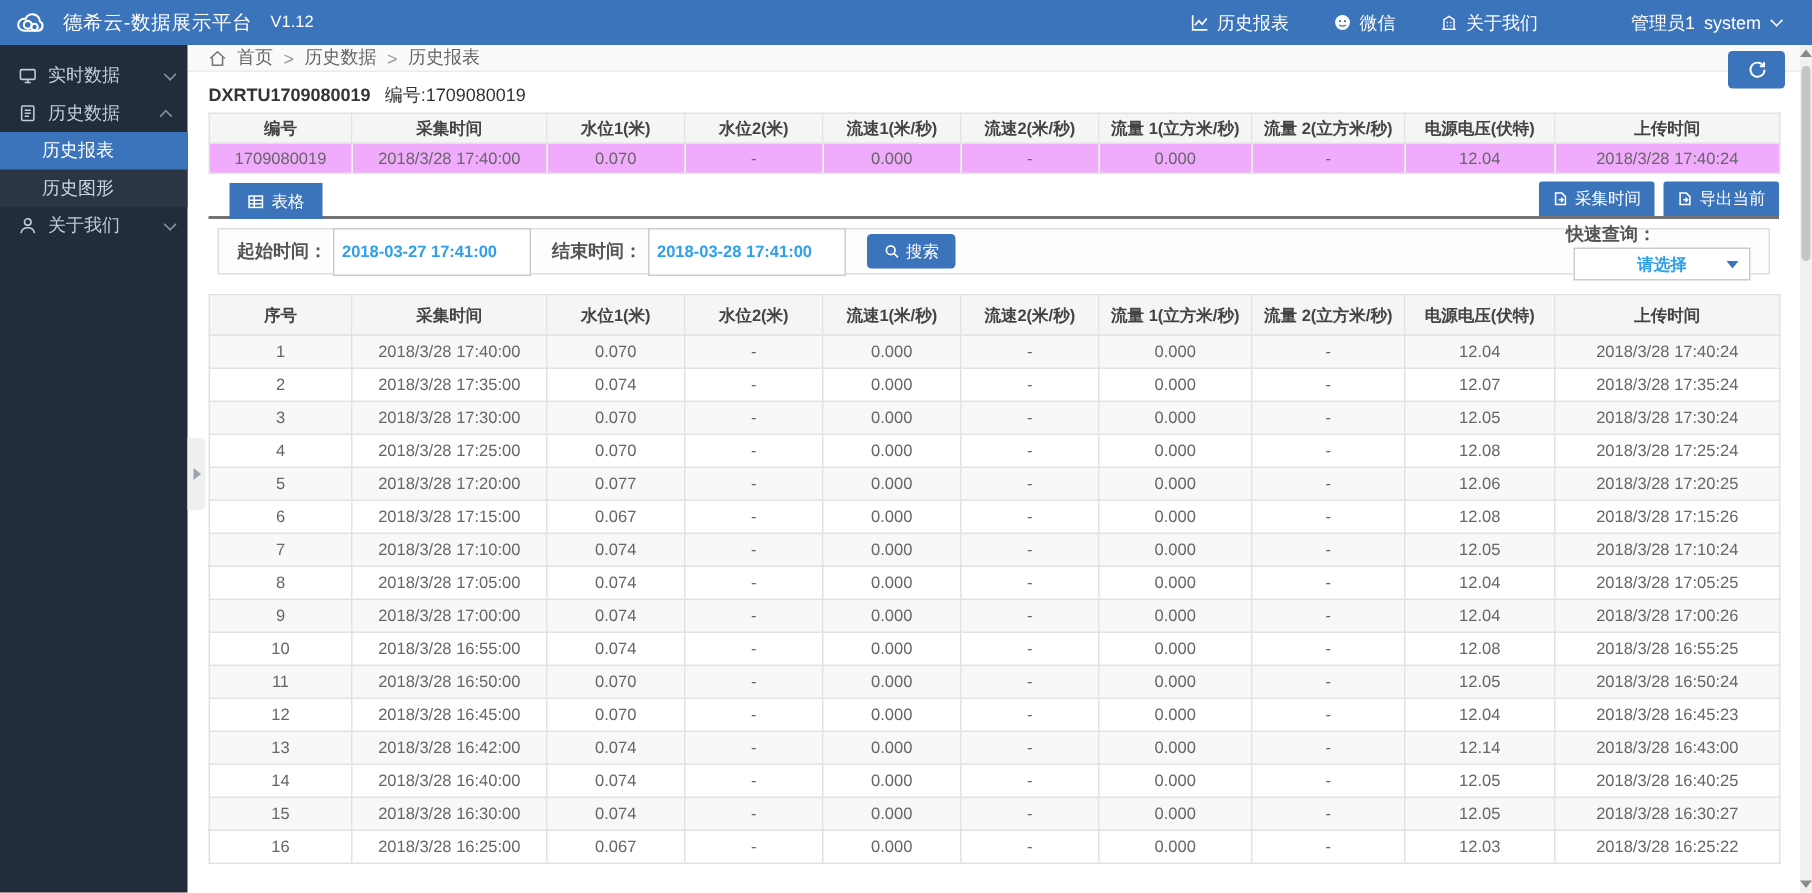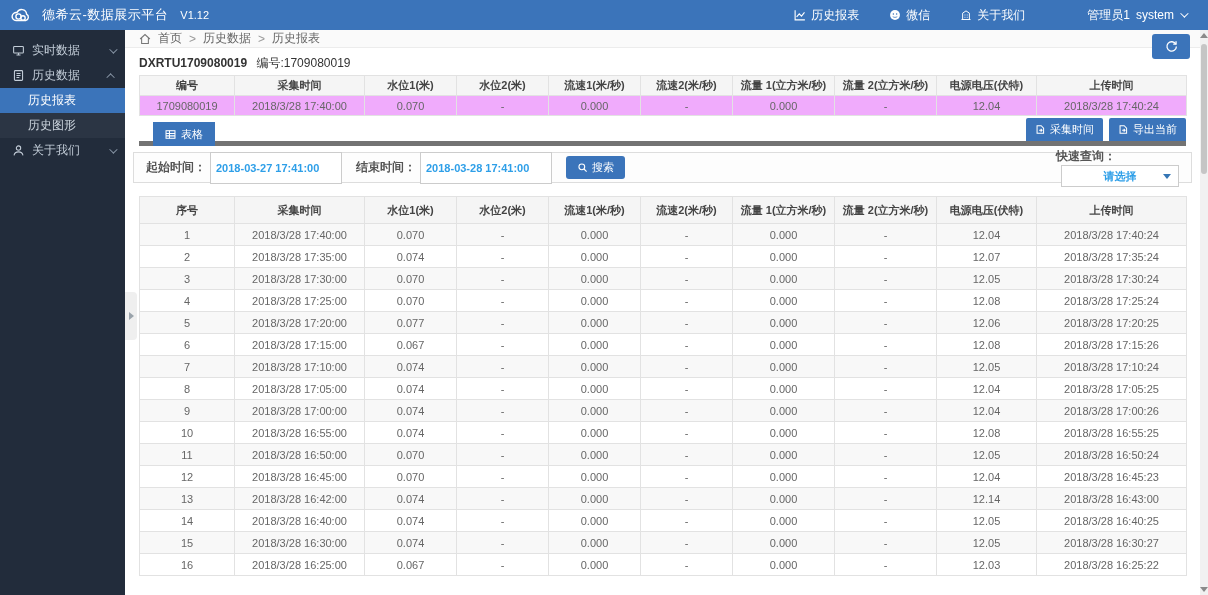--- a/index.html
+++ b/index.html
@@ -47,28 +47,28 @@
 
   table { border-collapse:collapse; table-layout:fixed; width:1047px; }
   th,td { border:1px solid #e2e2e2; font-size:11px; text-align:center; white-space:nowrap; overflow:hidden; }
   th { background:#f5f5f5; color:#444; font-weight:bold; }
   .summary-wrap { margin:4px 14px 0; }
   .summary-table th { height:20px; }
   .summary-table td { height:20px; color:#666; background:#f0abfc; }
   col.c-idx{width:95px} col.c-time{width:130px} col.c-n{width:92px}
   col.c-f{width:102px} col.c-v{width:100px} col.c-up{width:150px}
 
-  .tab-row { margin:6px 14px 0; height:24px; border-bottom:5px solid #737373; position:relative; }
+  .tab-row { margin:6px 14px 0; height:24px; border-bottom:2px solid #737373; position:relative; }
   .tab-btn { display:inline-flex; align-items:center; gap:5px; height:24px; padding:0 12px; margin-left:14px;
     background:#3b74ba; color:#fff; font-size:11px; border:none; cursor:pointer; }
   .export-group { position:absolute; right:0; bottom:0; display:flex; gap:6px; }
   .export-btn { display:inline-flex; align-items:center; gap:4px; height:23px; padding:0 9px;
     background:#3b74ba; color:#fff; font-size:11px; border:none; border-radius:2px 2px 0 0; cursor:pointer; }
 
-  .filter-panel { margin:6px 8px 0; height:31px; border:1px solid #ddd; background:#fdfdfd;
+  .filter-panel { margin:6px 20px 0; height:31px; border:1px solid #ddd; background:#fdfdfd;
     display:flex; align-items:center; padding:0 12px; font-size:12px; color:#555; }
   .f-label { font-weight:bold; color:#555; }
   .f-input { width:132px; height:21px; border:1px solid #ccc; margin:0 14px 0 4px; padding:15px 5px;
     font-size:11px; color:#2e9fe8; font-weight:bold; font-family:inherit; background:#fff; }
   .search-btn { display:inline-flex; align-items:center; gap:4px; height:23px; padding:0 11px;
     background:#3b74ba; color:#fff; font-size:11px; border:none; border-radius:3px; cursor:pointer; }
   .quick-area { margin-left:auto; display:flex; align-items:flex-start;flex-direction:column; }
   .quick-select { width:118px; height:22px; border:1px solid #ccc; background:#fff; margin-left:5px;
     display:flex; align-items:center; justify-content:center; gap:14px; font-size:11px; color:#2e9fe8;
     font-weight:bold; cursor:pointer; position:relative; }

